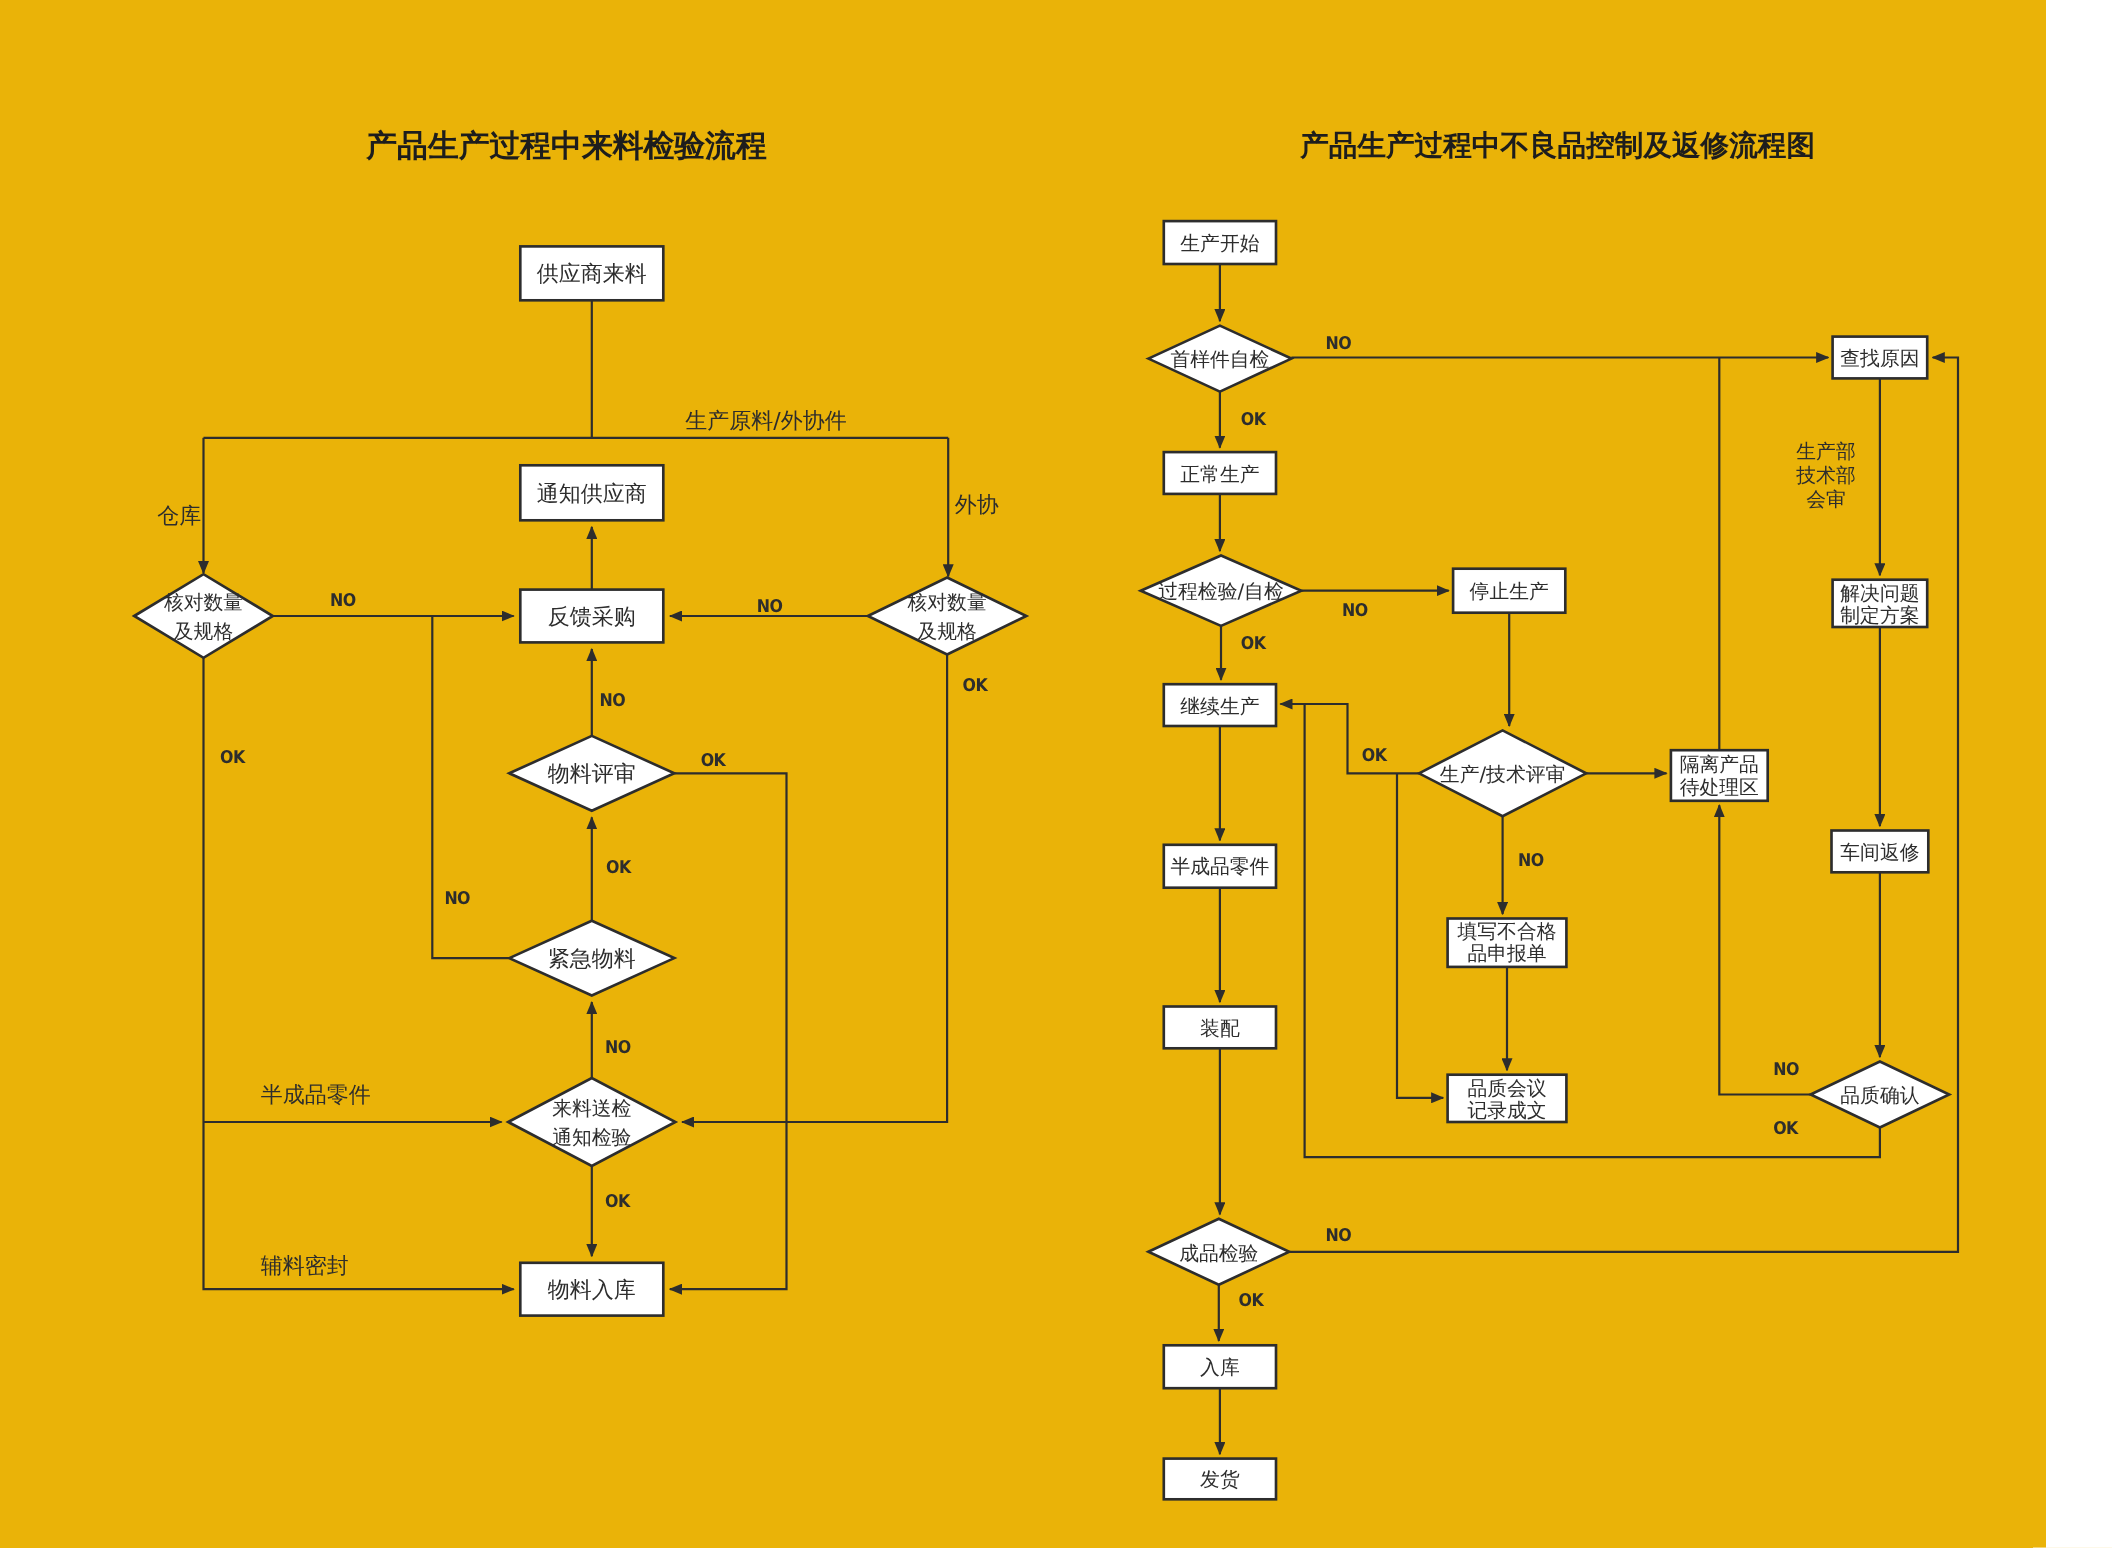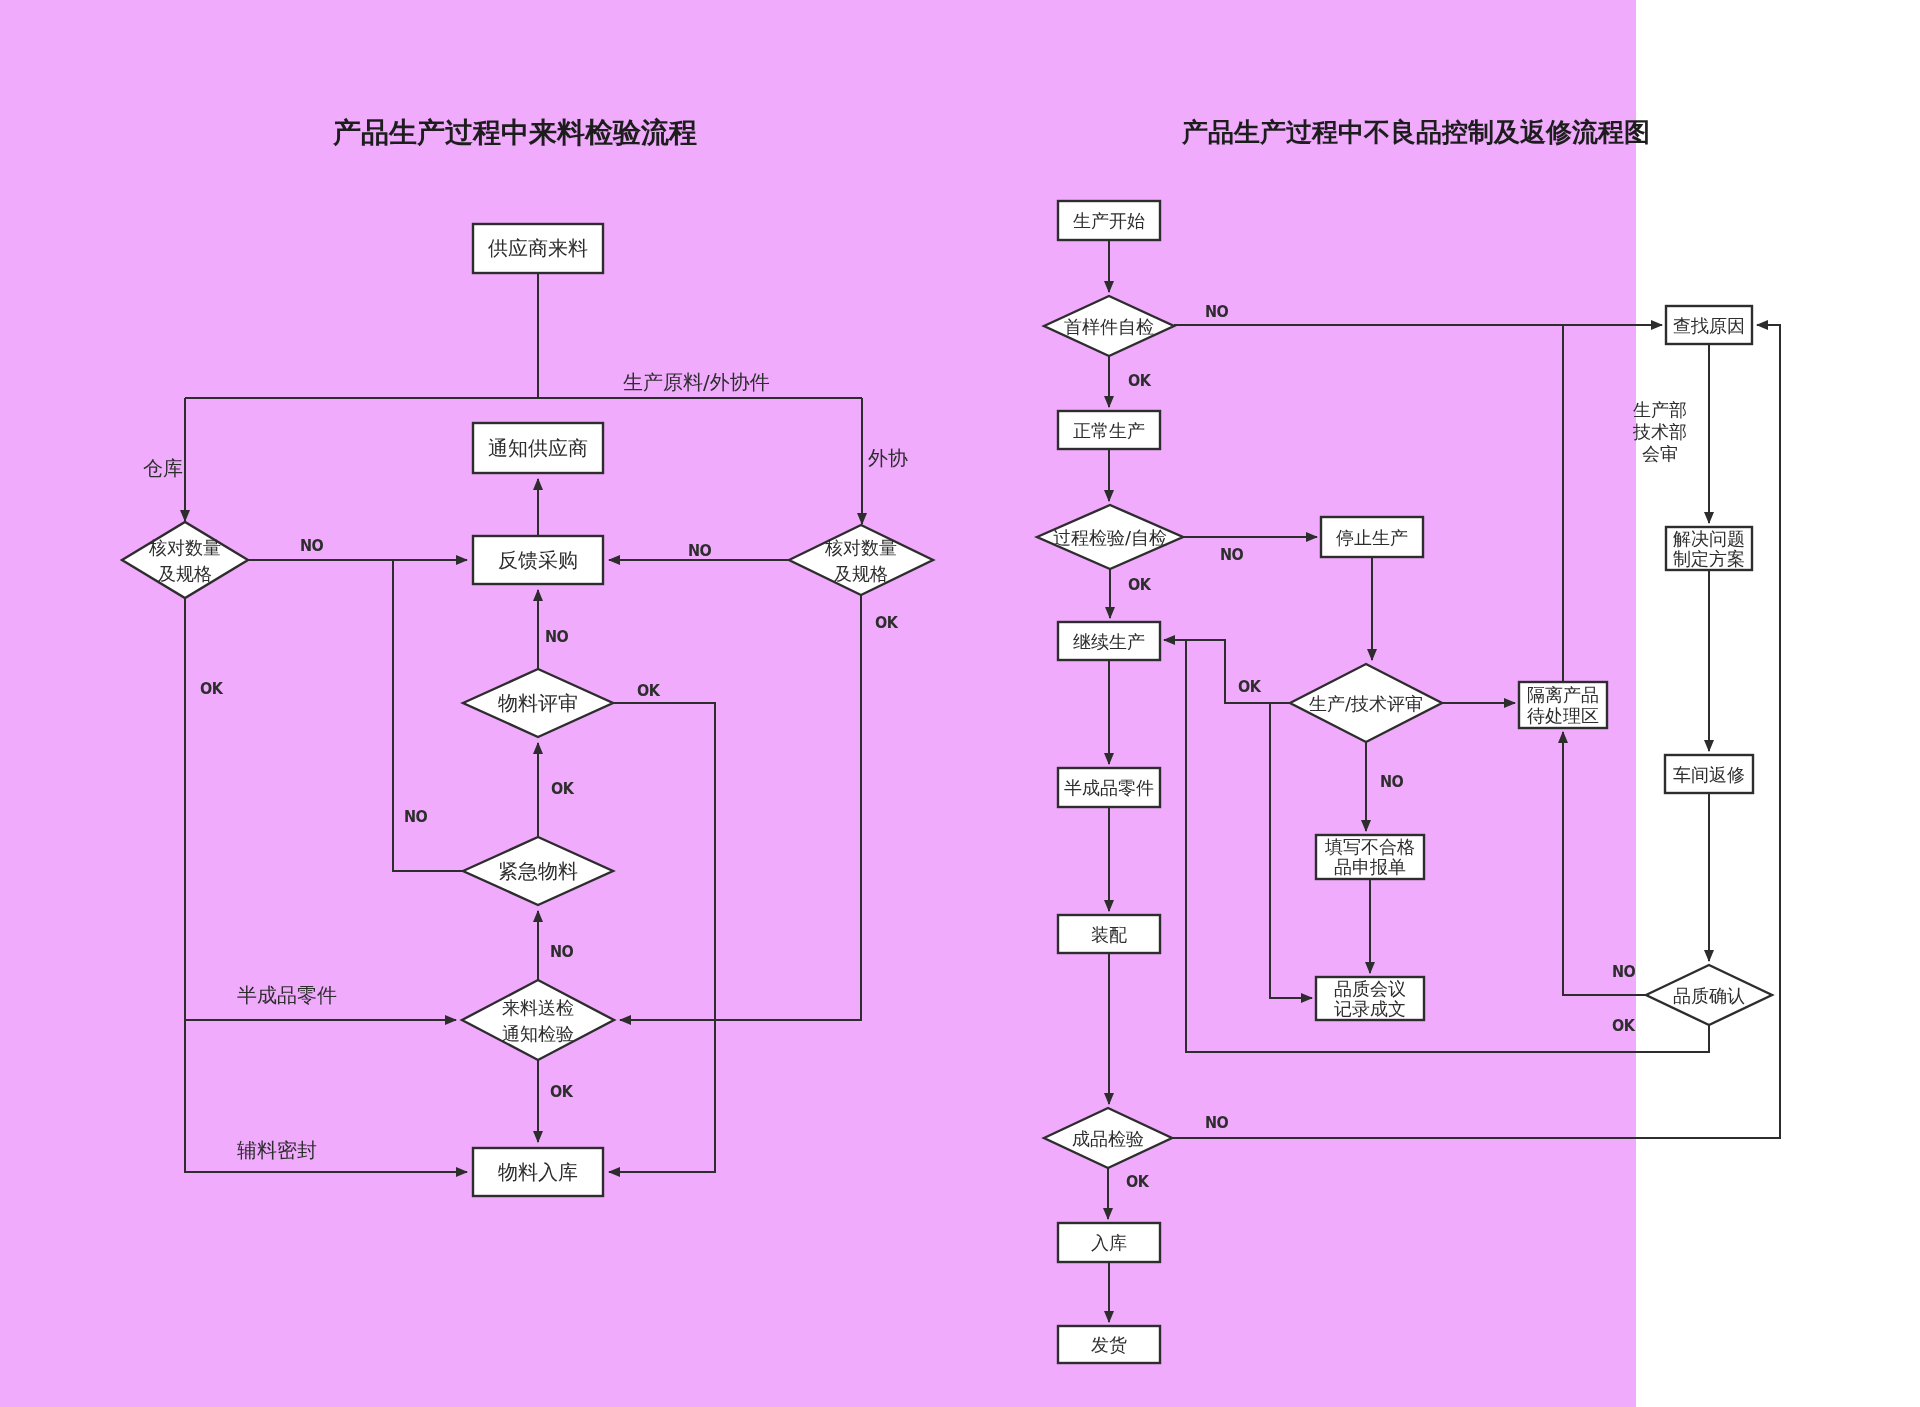--- a/index.html
+++ b/index.html
@@ -1,23 +1,23 @@
 <!DOCTYPE html>
 <html><head>
 <meta charset="utf-8">
 <style>
   html, body {
     margin: 0;
     padding: 0;
     background: #ffffff;
   }
   .canvas {
-    width: 1636px;
+    width: 1860px;
     height: 1407px;
-    background: #f0abfc;
+    background: #eab308;
     position: relative;
     font-family: "DejaVu Sans", sans-serif;
   }
   svg { display: block; }
   .shape {
     fill: #ffffff;
     stroke: #2d2d2d;
     stroke-width: 2.4;
   }
   .edge {

